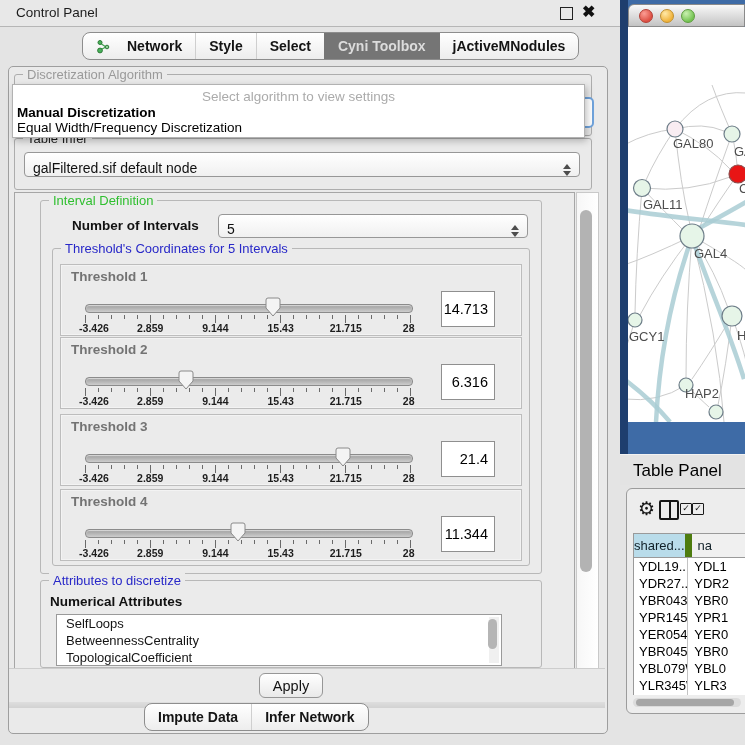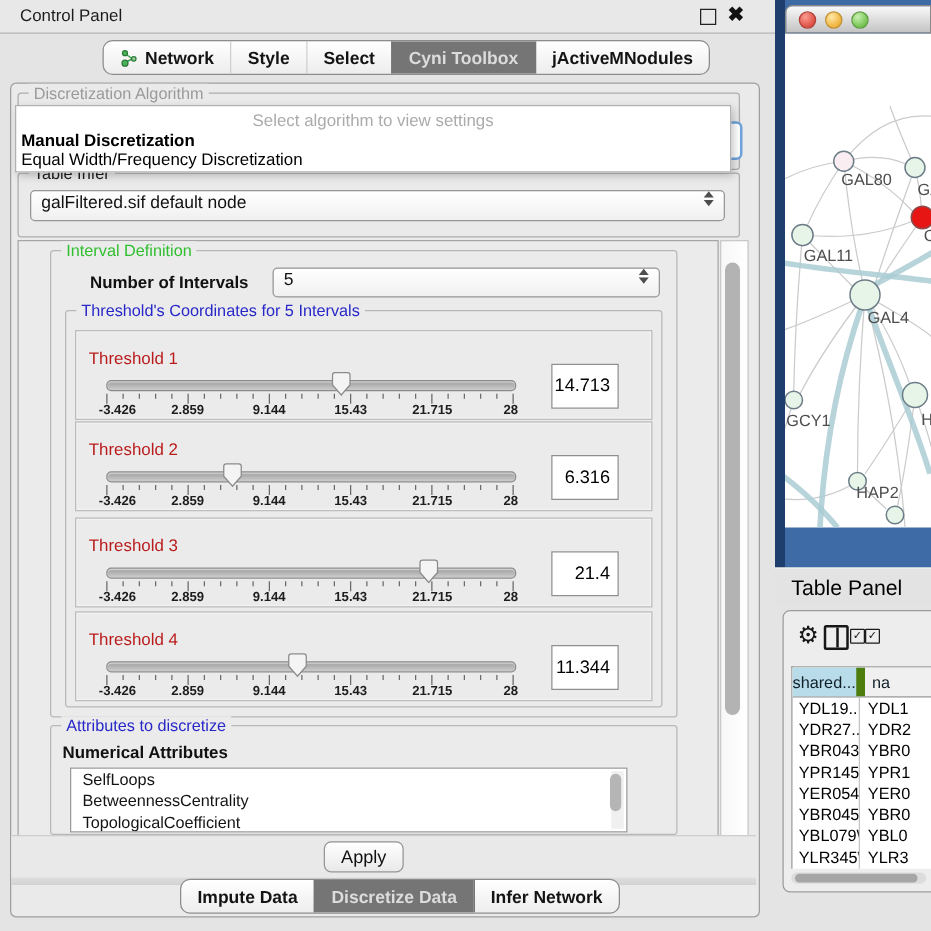--- a/index.html
+++ b/index.html
@@ -10,38 +10,38 @@
 
   
   .cp-header{left:0;top:0;width:620px;height:26px;background:#e8e8e8;
              border-bottom:1px solid #b6b6b6}
   .cp-title{left:16px;top:5px;font-size:13.5px;color:#1c1c1c}
   .float-ico{left:560px;top:7px;width:11px;height:11px;border:1.6px solid #222}
   .close-ico{left:582px;top:2px;font-size:16px;font-weight:bold;color:#111}
 
   .tabbar{display:flex;align-items:stretch;height:26px;background:linear-gradient(#ffffff,#ededed);
           border:1px solid #8d8d8d;border-radius:8px;overflow:hidden}
-  .tab{display:flex;align-items:center;gap:5px;padding:0 13px;font-size:14px;font-weight:bold;
+  .tab{display:flex;align-items:center;gap:16px;padding:0 13px;font-size:14px;font-weight:bold;
        color:#141414;white-space:nowrap}
   .tab+.tab{border-left:1px solid #cfcfcf}
   .tab.sel{background:#757575;color:#dcdcdc;border-left-color:#757575}
   .tab.sel+.tab{border-left-color:#757575}
 
   .outer-panel{left:8px;top:66px;width:598px;height:666px;background:#eaeaea;
                border:1px solid #9e9e9e;border-radius:5px}
 
   .group{border:1px solid #adadad;border-radius:3px;background:transparent}
   .gtitle{position:absolute;top:-8px;left:8px;background:#eaeaea;padding:0 4px;
           font-size:13px;white-space:nowrap}
   .gtitle.green{color:#2fbf2f}
   .gtitle.blue{color:#2828c8}
   .gtitle.gray{color:#9a9a9a}
   .gtitle.dark{color:#1d1d1d}
 
-  .combo{position:absolute;display:flex;align-items:flex-start;padding:0 8px;
+  .combo{position:absolute;display:flex;align-items:flex-end;padding:0 8px;
          background:linear-gradient(#ffffff,#f0f0f0);border:1px solid #979797;
          border-radius:4px;font-size:14px;color:#111}
   .spin{margin-left:auto;display:flex;flex-direction:column;align-items:center;gap:2px}
   .tri-up{width:0;height:0;border-left:4px solid transparent;border-right:4px solid transparent;
           border-bottom:5px solid #4d4d4d}
   .tri-dn{width:0;height:0;border-left:4px solid transparent;border-right:4px solid transparent;
           border-top:5px solid #4d4d4d}
 
   .popup{left:12px;top:84px;width:571px;height:52px;background:#fff;
          border:1px solid #b2b2b2;box-shadow:2px 3px 7px rgba(0,0,0,.25);z-index:30}
@@ -51,21 +51,21 @@
               border:2px solid #6fa3dc;border-radius:5px;z-index:20}
 
   .settings{left:14px;top:192px;width:559px;height:476px;background:#ebebeb;
             border:1px solid #a6a6a6}
   .vscroll{left:576px;top:192px;width:21px;height:476px;background:linear-gradient(90deg,#f7f7f7,#ffffff);
            border:1px solid #c9c9c9}
   .vthumb{left:580px;top:210px;width:12px;height:362px;background:#b3b3b3;border-radius:6px;z-index:2}
 
   .thpanel{position:absolute;left:60px;width:460px;height:70px;background:#ebebeb;
            border:1px solid #bdbdbd;box-shadow:0 0 0 1px #f3f3f3 inset}
-  .th-title{position:absolute;left:10px;top:14px;font-size:13.5px;font-weight:normal;color:#b91c1c}
+  .th-title{position:absolute;left:10px;top:4px;font-size:13.5px;font-weight:bold;color:#737373}
   .track{position:absolute;left:24px;top:39px;width:326px;height:7px;border-radius:4px;
          background:linear-gradient(#9d9d9d,#cdcdcd);border:1px solid #8b8b8b;
          box-shadow:inset 0 1px 1px rgba(255,255,255,.6)}
   .thumb{position:absolute;top:32px;width:16px;height:20px;z-index:3}
   .ticks{position:absolute;left:24px;top:50px;width:326px;display:flex;justify-content:space-between}
   .tick{width:1px;height:4px;background:#6a6a6a}
   .tick.major{height:8px}
   .tlab{position:absolute;top:57px;font-size:10.5px;font-weight:bold;color:#1d1d1d;white-space:nowrap}
   .valbox{position:absolute;left:380px;top:26px;width:54px;height:36px;background:#fff;
           border:1px solid #8f8f8f;display:flex;align-items:center;justify-content:flex-end;
@@ -393,23 +393,20 @@
 </div>
 
 <div class="abs applyrow"></div>
 <div class="btn" style="left:259px;top:673px;width:62px;height:23px">
   <span>Apply</span>
 </div>
 <div class="abs" style="left:144px;top:703px">
   <div class="tabbar" id="bottomTabs">
       <div class="tab">
         <span>Impute Data</span>
-      </div>
-      <div class="tab sel">
-        <span>Discretize Data</span>
       </div>
       <div class="tab">
         <span>Infer Network</span>
       </div>
     </div>
 </div>
 
 <div class="abs net-frame">
   <div class="net-strip"></div>
   <div class="net-titlebar">

